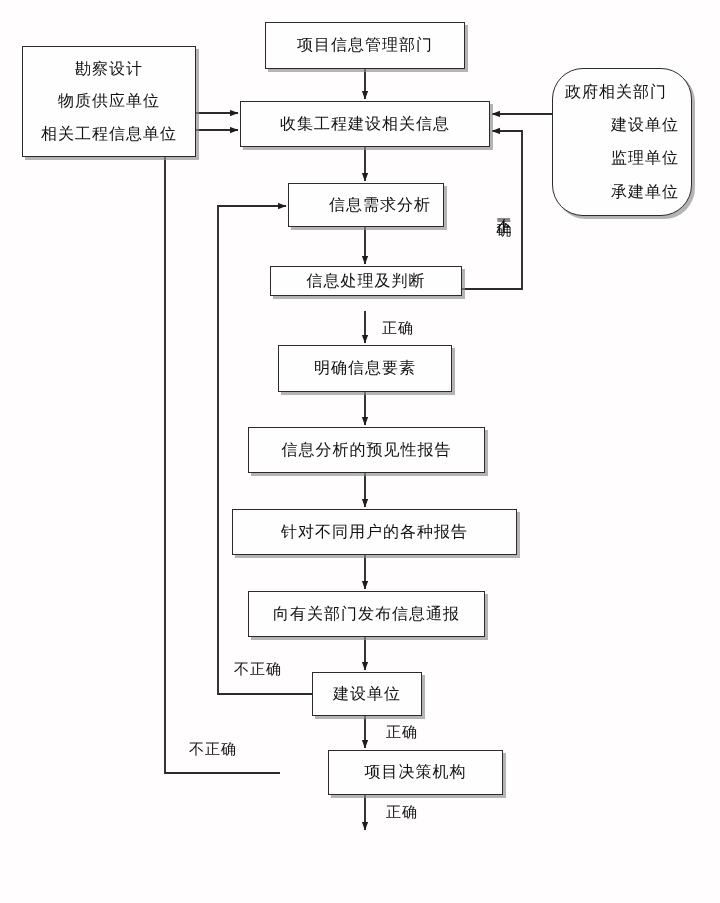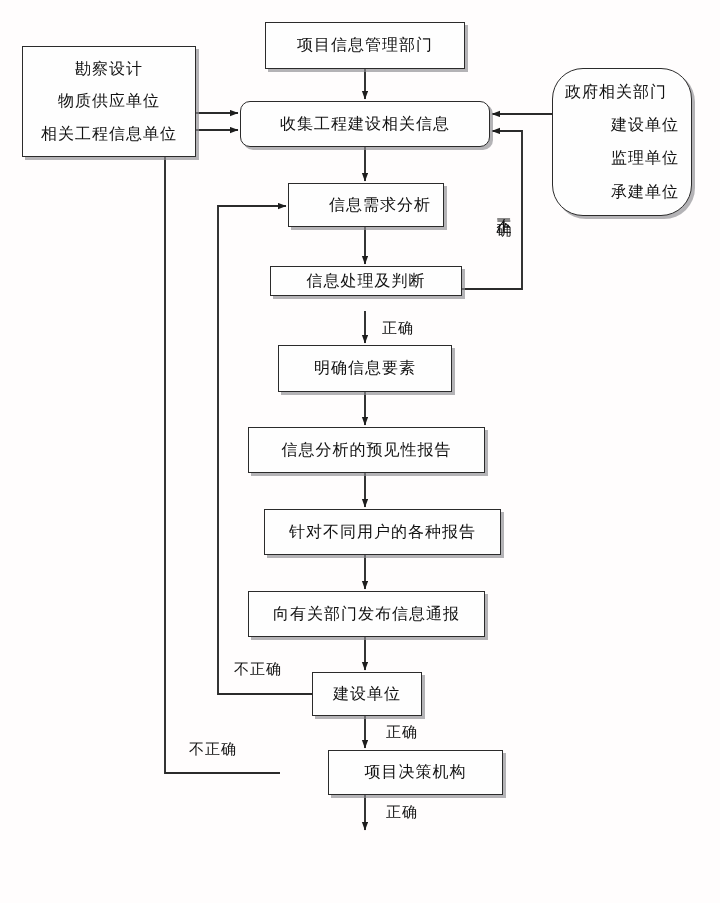--- a/index.html
+++ b/index.html
@@ -104,41 +104,41 @@
     <span class="ln">项目信息管理部门</span>
   </div>
 
   <div class="node multiline right-align" id="n-sources-right" style="left: 552px; top: 68px; width: 140px; height: 148px; border-radius: 31px;">
     <span class="ln">政府相关部门</span>
     <span class="ln">建设单位</span>
     <span class="ln">监理单位</span>
     <span class="ln">承建单位</span>
   </div>
 
-  <div class="node" id="n-collect" style="left: 240px; top: 101px; width: 250px; height: 46px; border-radius: 10px;">
+  <div class="node" id="n-collect" style="left: 240px; top: 101px; width: 250px; height: 46px;">
     <span class="ln">收集工程建设相关信息</span>
   </div>
 
   <div class="node" id="n-demand" style="left: 288px; top: 183px; width: 156px; height: 44px; padding-left: 28px;">
     <span class="ln">信息需求分析</span>
   </div>
 
   <div class="node" id="n-judge" style="left: 270px; top: 266px; width: 192px; height: 30px;">
     <span class="ln">信息处理及判断</span>
   </div>
 
   <div class="node" id="n-predictive" style="left: 248px; top: 427px; width: 237px; height: 46px;">
     <span class="ln">信息分析的预见性报告</span>
   </div>
 
   <div class="node" id="n-clarify" style="left: 278px; top: 345px; width: 174px; height: 47px;">
     <span class="ln">明确信息要素</span>
   </div>
 
-  <div class="node" id="n-userreports" style="left: 264px; top: 509px; width: 237px; height: 46px; justify-content: center;">
+  <div class="node" id="n-userreports" style="left: 232px; top: 509px; width: 285px; height: 46px; justify-content: center;">
     <span class="ln">针对不同用户的各种报告</span>
   </div>
 
   <div class="node" id="n-publish" style="left: 248px; top: 591px; width: 237px; height: 46px;">
     <span class="ln">向有关部门发布信息通报</span>
   </div>
 
   <div class="node" id="n-feedback" style="left: 312px; top: 672px; width: 110px; height: 44px;">
     <span class="ln">建设单位</span>
   </div>

